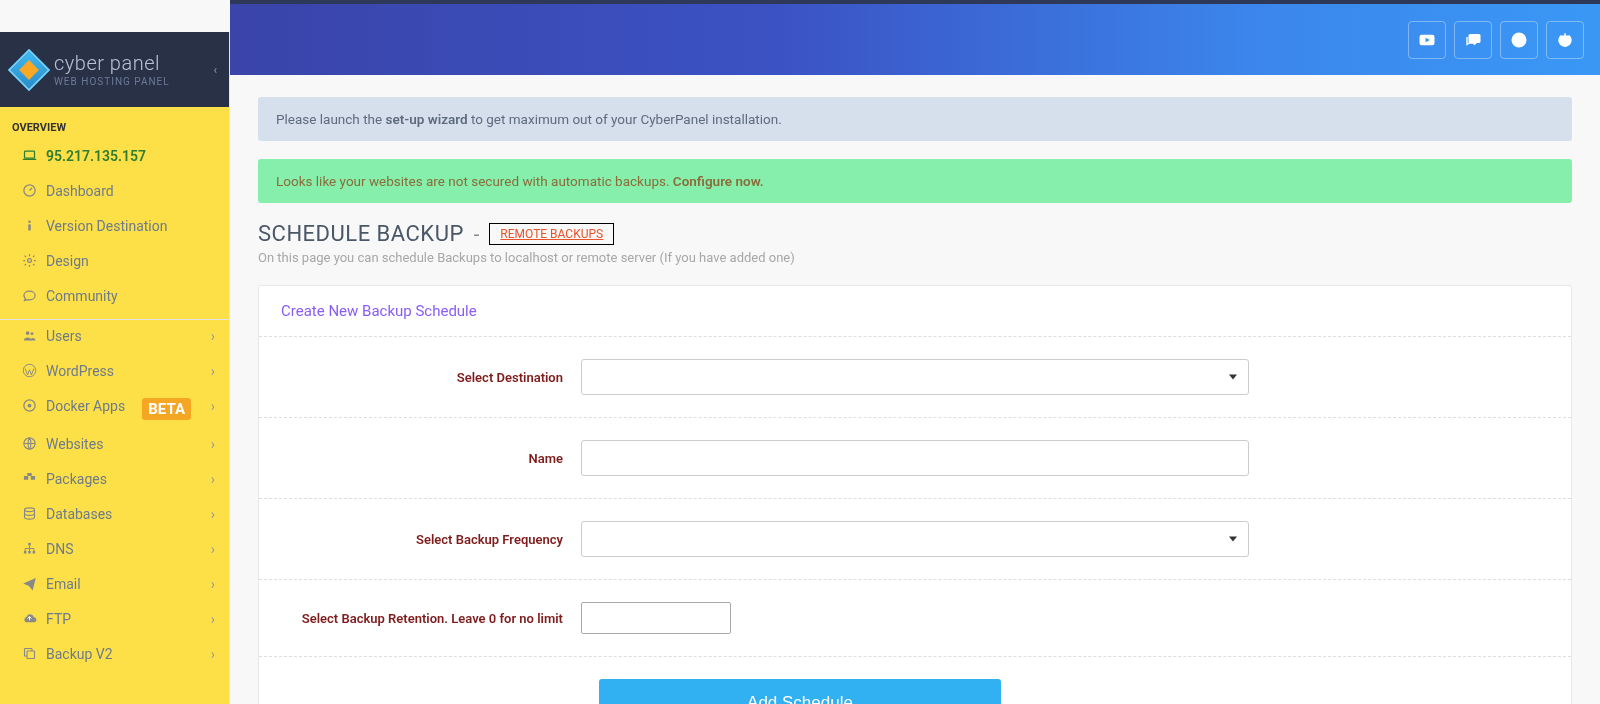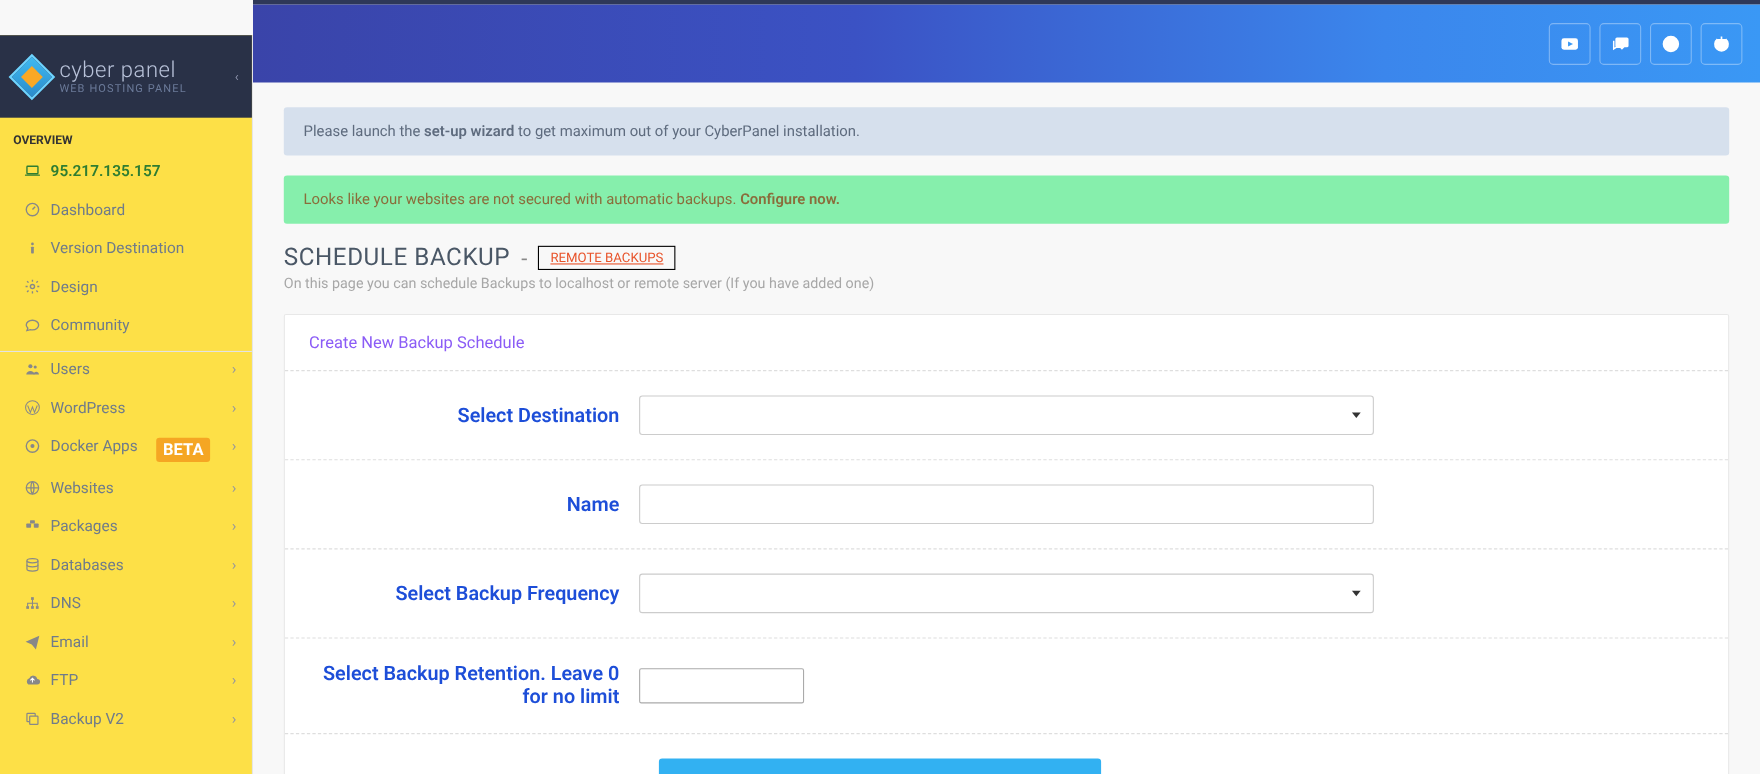--- a/index.html
+++ b/index.html
@@ -213,23 +213,23 @@
     }
     .form-row {
       display: flex;
       align-items: center;
       padding: 22px 12px;
       border-top: 1px dashed #dedede;
     }
     .form-label {
       width: 310px;
       text-align: right;
-      color: #1d4ed8;
+      color: #7f1d1d;
       font-weight: 600;
-      font-size: 18px;
+      font-size: 13px;
       padding-right: 18px;
     }
     .form-control-wrap {
       flex: 1;
       padding-right: 310px;
     }
     .select-control, .input-control {
       width: 100%;
       height: 36px;
       border: 1px solid #ccc;

